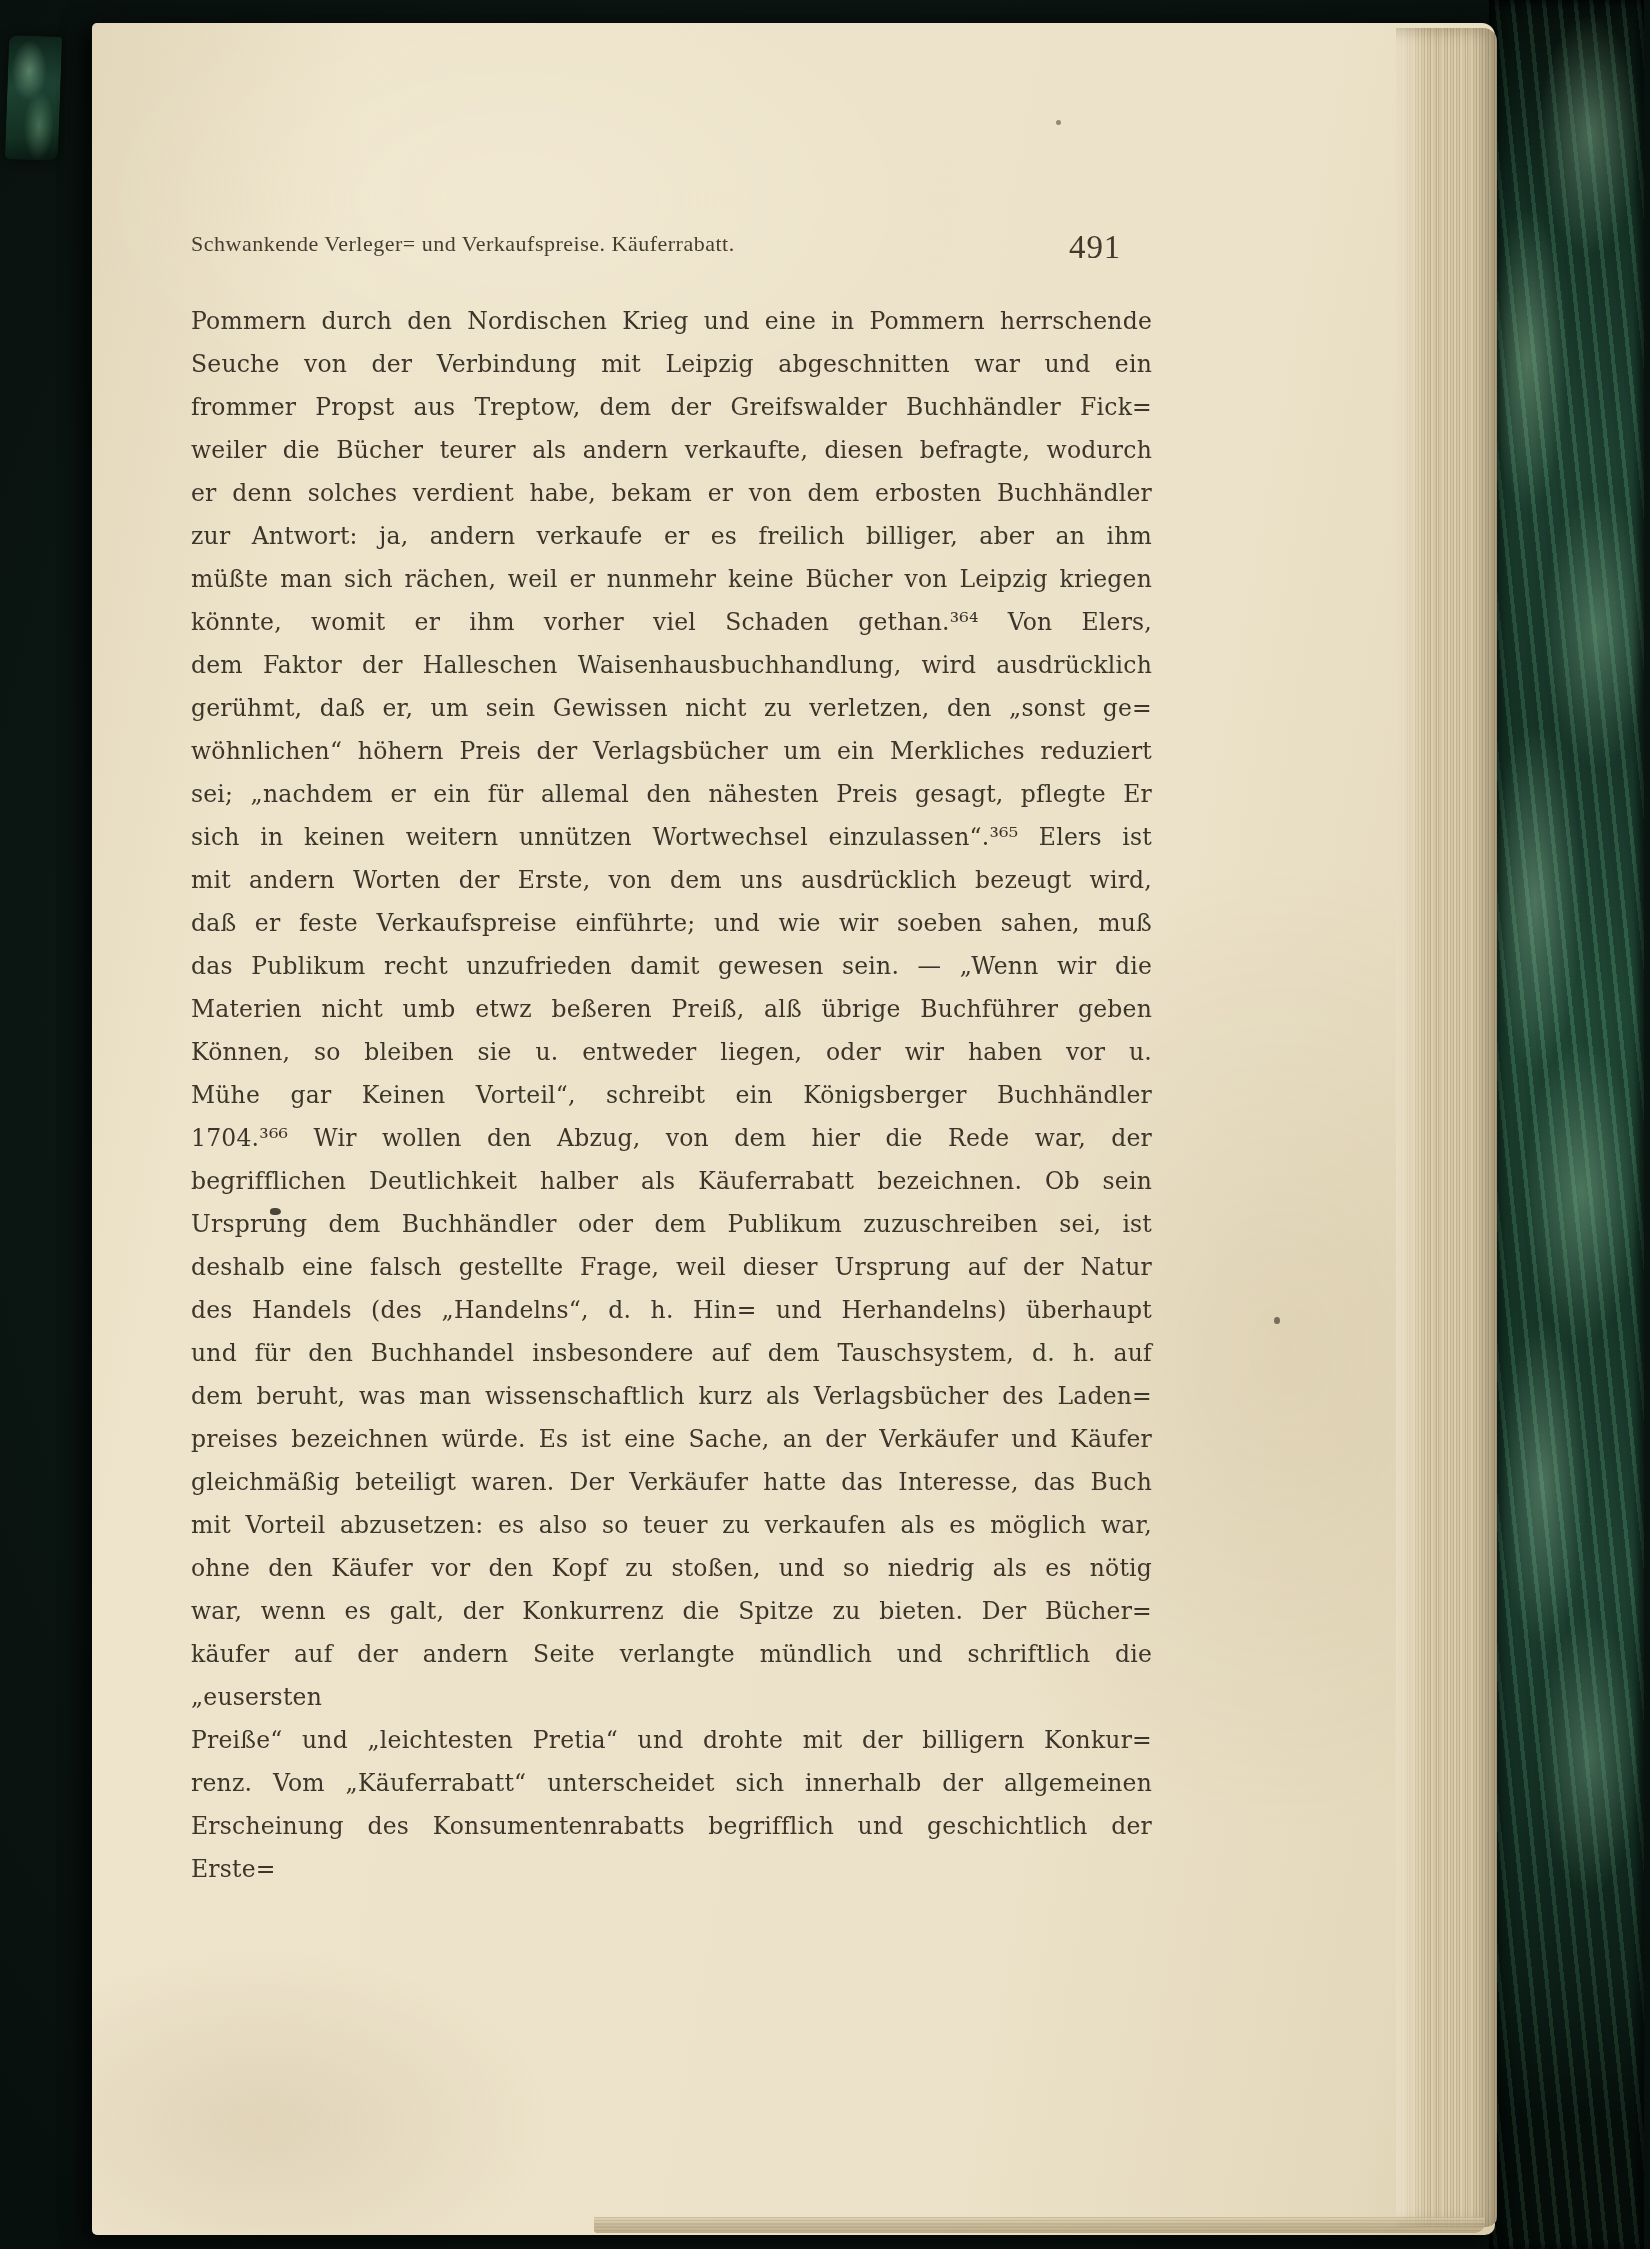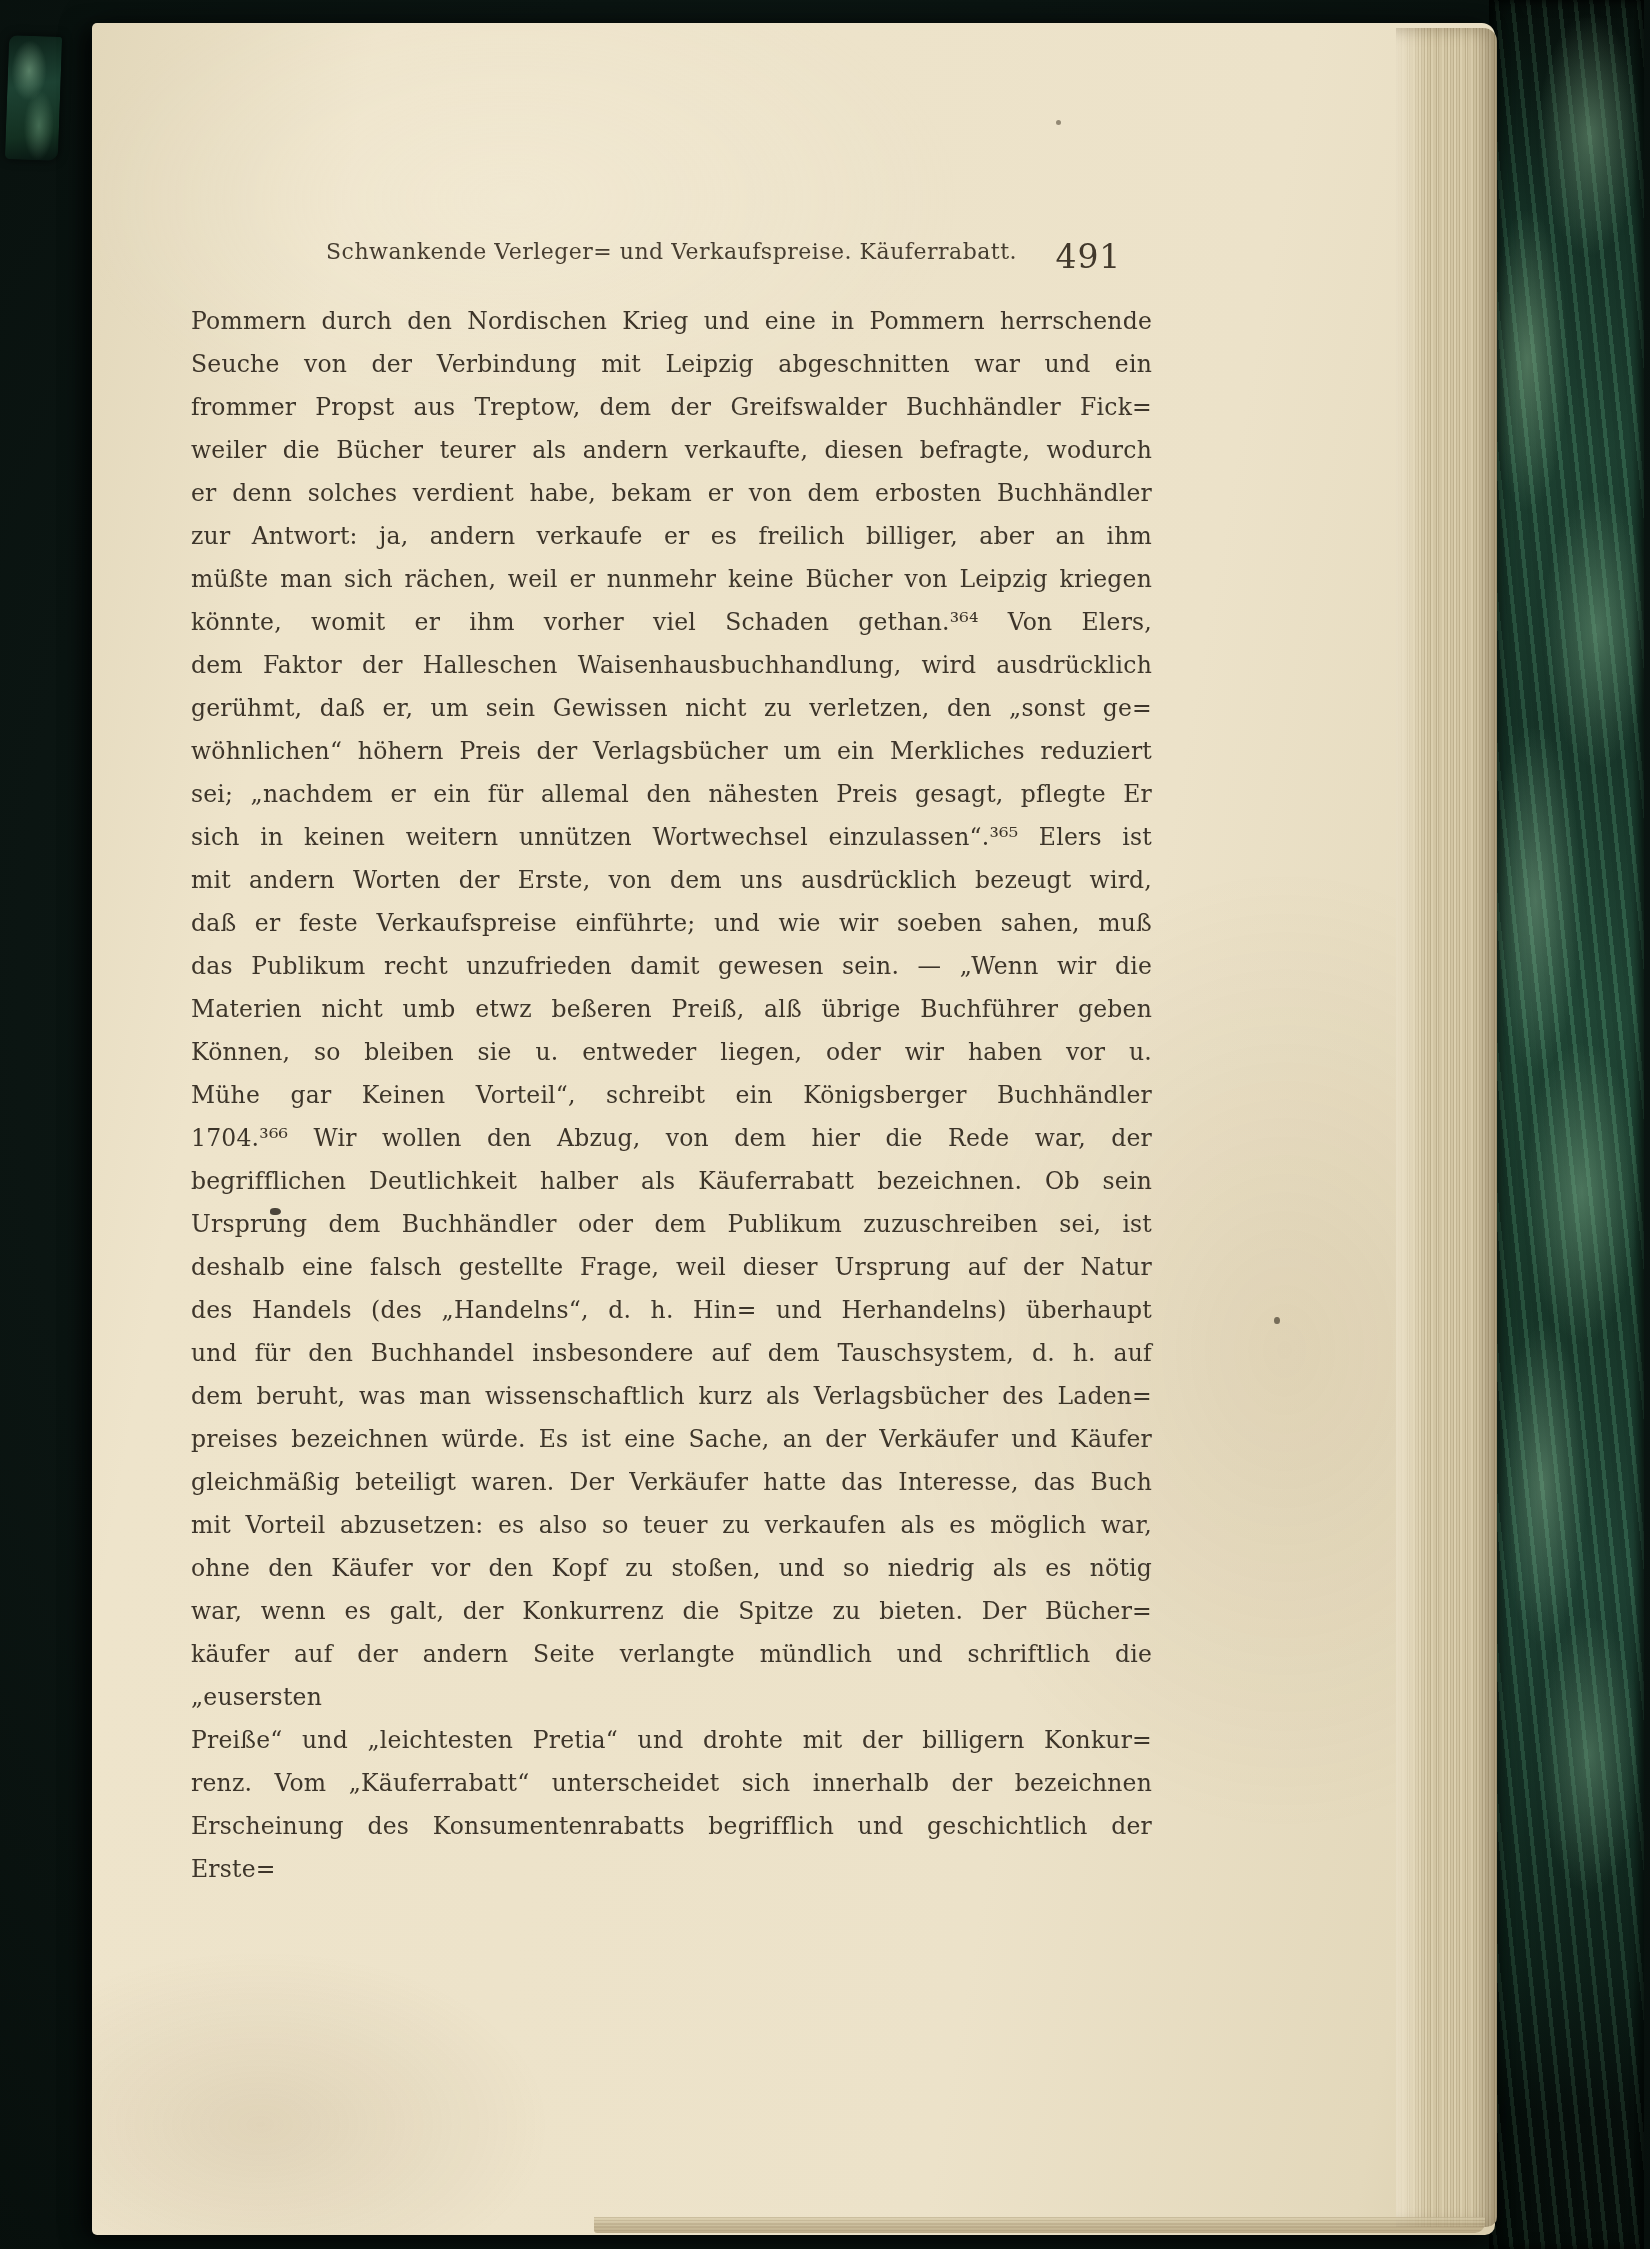--- a/index.html
+++ b/index.html
@@ -64,23 +64,23 @@
   }
   .bottom-edge{
     position:absolute; right:10px; bottom:1.7px; width:891px; height:16.5px; z-index:3;
     border-radius:0 0 10px 3.3px; opacity:.75;
     background:
       linear-gradient(0deg, rgba(120,95,55,.45), rgba(236,226,201,0) 92%),
       repeating-linear-gradient(0deg,#d6caa8 0 1.7px,#c0b290 1.7px 3.3px);
   }
   
   .running-header{
-    position:absolute; left:99px; top:216px; width:961px; height:38px; z-index:4;
-    display:flex; align-items:baseline; justify-content:center;
-    font-size:22px; color:#463d30; letter-spacing:0.5px;
+    position:absolute; left:99px; top:208px; width:961px; height:38px; z-index:4;
+    display:flex; align-items:baseline; justify-content:flex-start;
+    font-size:22px; color:#463d30; letter-spacing:0.5px;font-family:Liberation Serif, serif;
   }
   .folio{
     position:absolute; right:31px; top:-1.7px; font-size:33px; letter-spacing:0.8px; color:#42392c;
   }
   
   .body-text{
     position:absolute; left:99px; top:277px; width:961px; z-index:4;
   }
   .line{
     font-size:23.5px; line-height:43px; color:#3d352a;
@@ -147,21 +147,21 @@
         <div class="line">des Handels (des „Handelns“, d. h. Hin= und Herhandelns) überhaupt</div>
         <div class="line">und für den Buchhandel insbesondere auf dem Tauschsystem, d. h. auf</div>
         <div class="line">dem beruht, was man wissenschaftlich kurz als Verlagsbücher des Laden=</div>
         <div class="line">preises bezeichnen würde.  Es ist eine Sache, an der Verkäufer und Käufer</div>
         <div class="line">gleichmäßig beteiligt waren.  Der Verkäufer hatte das Interesse, das Buch</div>
         <div class="line">mit Vorteil abzusetzen: es also so teuer zu verkaufen als es möglich war,</div>
         <div class="line">ohne den Käufer vor den Kopf zu stoßen, und so niedrig als es nötig</div>
         <div class="line">war, wenn es galt, der Konkurrenz die Spitze zu bieten.  Der Bücher=</div>
         <div class="line">käufer auf der andern Seite verlangte mündlich und schriftlich die „eusersten</div>
         <div class="line">Preiße“ und „leichtesten Pretia“ und drohte mit der billigern Konkur=</div>
-        <div class="line">renz.  Vom „Käuferrabatt“ unterscheidet sich innerhalb der bezeichnen</div>
+        <div class="line">renz.  Vom „Käuferrabatt“ unterscheidet sich innerhalb der allgemeinen</div>
         <div class="line">Erscheinung des Konsumentenrabatts begrifflich und geschichtlich der Erste=</div>
       </div>
 
     <div class="ink-blot"></div>
     <div class="ink-speck"></div>
     <div class="ink-speck-2"></div>
 
   </div>
 
 </div>

